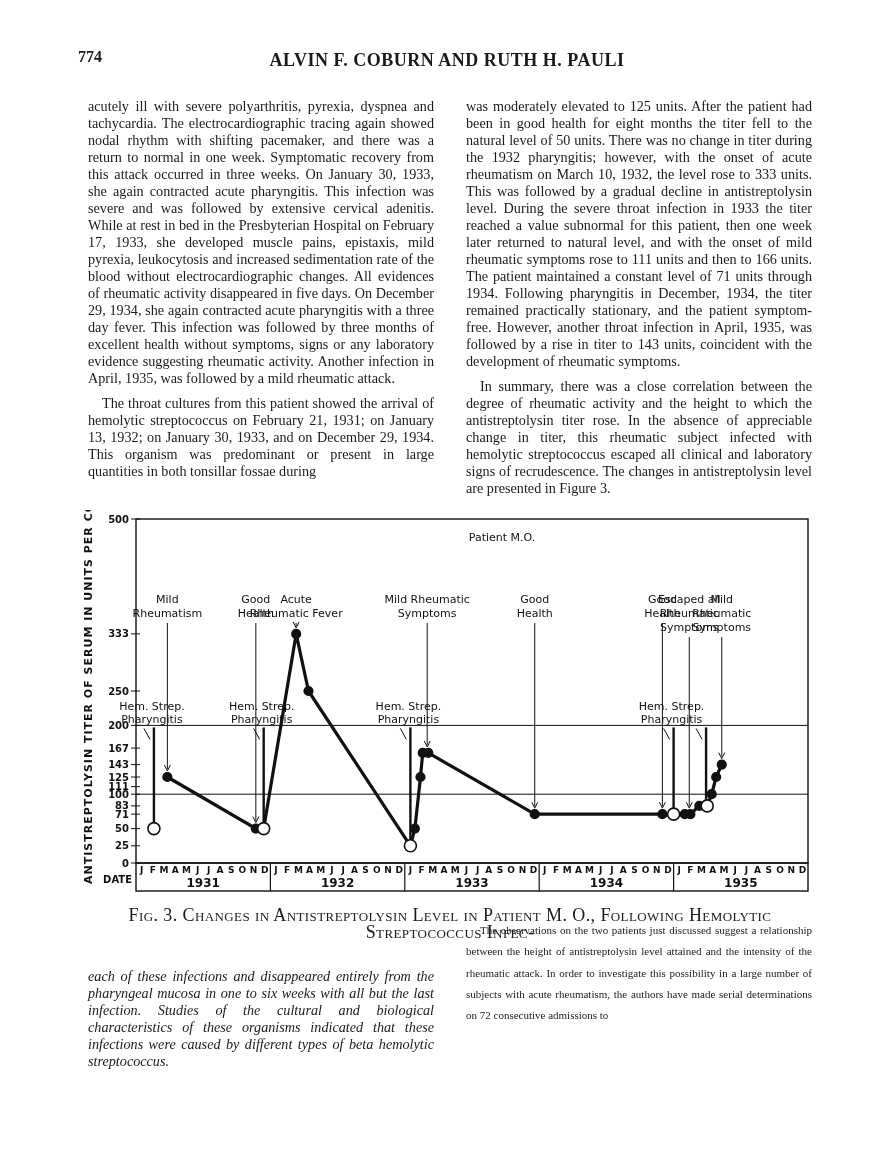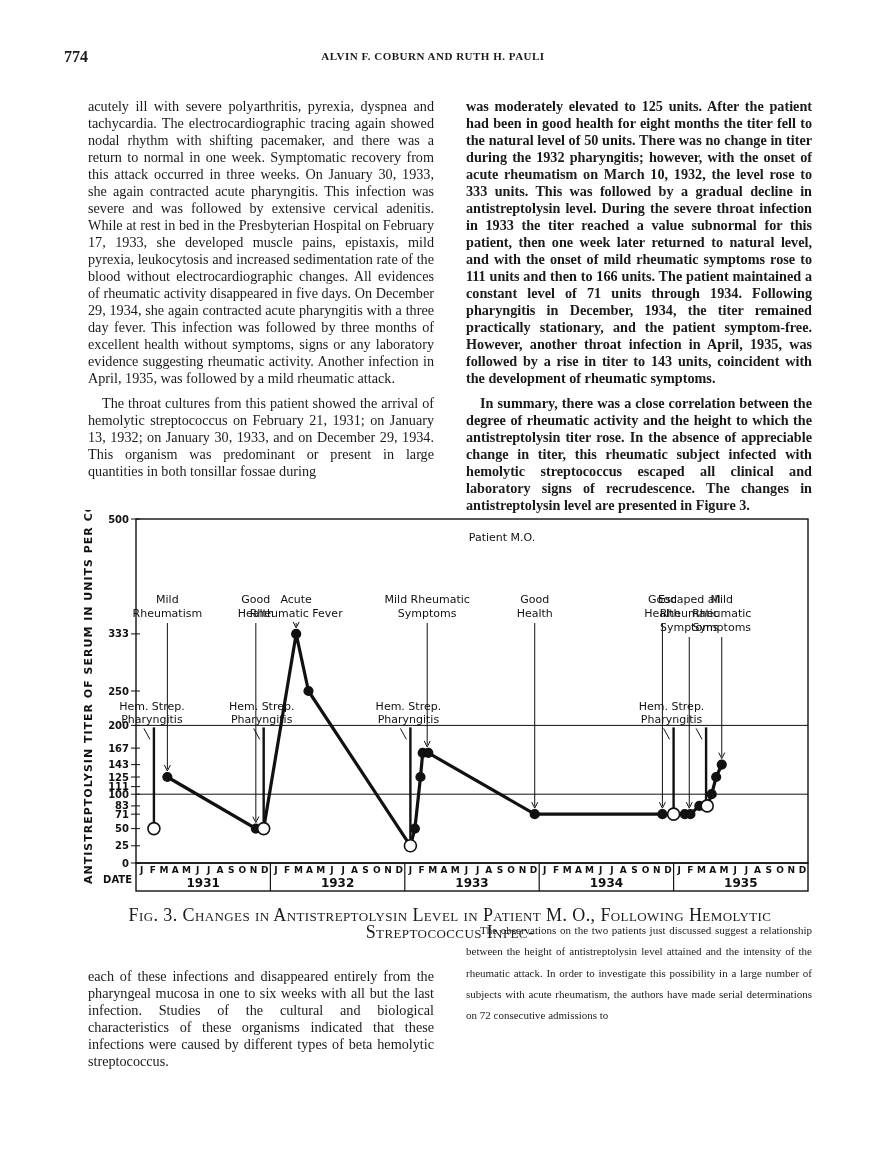--- a/index.html
+++ b/index.html
@@ -1,27 +1,27 @@
 <!DOCTYPE html>
 <html><head>
 <meta charset="utf-8">
 <style>
   html, body { margin:0; padding:0; background:#fff; }
   body { width:890px; height:1163px; position:relative; overflow:hidden; color:#1a1a1a;
          font-family:"Liberation Serif", "DejaVu Serif", serif; }
-  .header { position:absolute; top:48px; left:64px; width:738px; height:20px; }
+  .header { position:absolute; top:48px; left:78px; width:738px; height:20px; }
   .page-num { position:absolute; left:0; top:0; font-size:16px; font-weight:bold; }
-  .running-head { position:absolute; left:0; right:0; text-align:center; top:2px; font-size:11px;
+  .running-head { position:absolute; left:0; right:0; text-align:center; top:2px; font-size:18px;
                   letter-spacing:0.5px; font-weight:bold; }
   .col { position:absolute; font-size:14.2px; line-height:17px; text-align:justify; }
   .col p { margin:8px; }
   .col p.indent { text-indent:14px; }
   .col-left-top { left:80px; top:90px; width:362px; }
-  .col-right-top { left:458px; top:90px; width:362px;font-weight:bold; }
-  .col-left-bottom { left:80px; top:960px; width:362px; }
+  .col-right-top { left:458px; top:90px; width:362px; }
+  .col-left-bottom { left:80px; top:960px; width:362px;font-style:italic; }
   .col-right-bottom { left:458px; top:912px; width:362px; font-size:11px; line-height:21.3px; }
   .figure { position:absolute; left:70px; top:510px; width:760px; height:400px; }
   .caption { position:absolute; top:907px; left:80px; width:740px; text-align:center; font-size:18px;
              line-height:17px; letter-spacing:0.4px; font-variant:small-caps; }
   svg text { font-family:"DejaVu Sans", sans-serif; fill:#111; }
   .hand { font-size:11px; }
   .tick-lbl { font-size:10px; font-weight:bold; }
   .month-lbl { font-size:9px; font-weight:bold; }
   .year-lbl { font-size:12px; font-weight:bold; }
   .ylabel { font-size:11px; font-weight:bold; letter-spacing:1px; }

